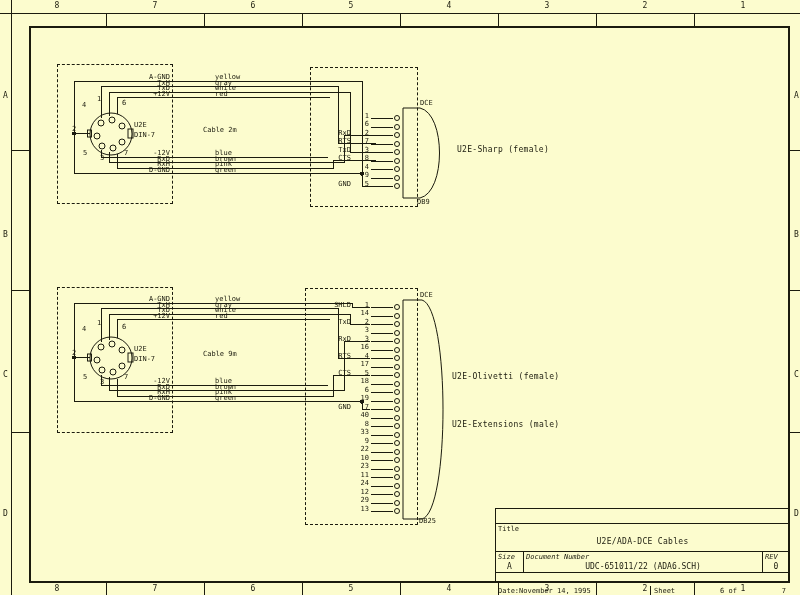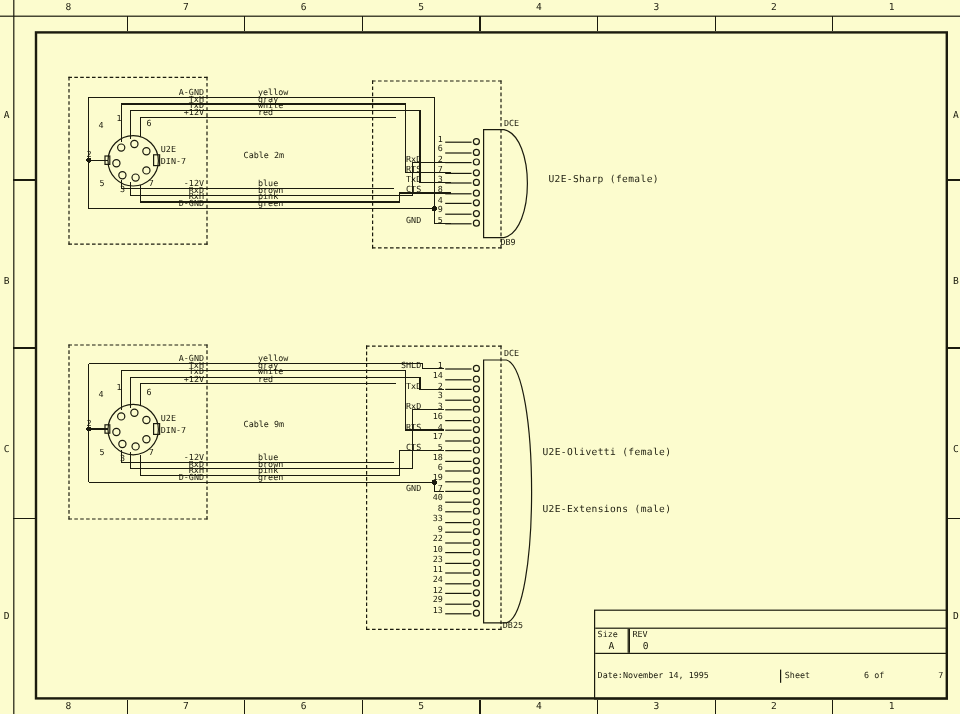--- a/index.html
+++ b/index.html
@@ -56,21 +56,21 @@
   .title-block{position:absolute;left:495px;top:508px;width:295px;height:75px;
     border:1px solid #1b1b0e;box-sizing:border-box;background:transparent;}
   .tb-row{box-sizing:border-box;border-bottom:1px solid #1b1b0e;position:relative;}
   .tb-row0{height:15px;border-bottom:1px solid #1b1b0e;}
   .tb-row1{height:28px;}
   .tb-row1 .tb-tag{position:absolute;left:2px;top:2px;}
   .tb-title{position:absolute;left:0;right:0;top:14px;text-align:center;font-size:8px;letter-spacing:.3px;}
   .tb-row2{height:21px;display:flex;}
   .tb-size{width:28px;border-right:1px solid #1b1b0e;box-sizing:border-box;text-align:center;}
   .tb-doc{flex:1;box-sizing:border-box;text-align:center;}
-  .tb-doc .tb-tag,.tb-size .tb-tag,.tb-rev .tb-tag{display:block;text-align:left;padding:2px 0 0 2px;}
+  .tb-doc .tb-tag,.tb-size .tb-tag,.tb-rev .tb-tag{display:block;text-align:left;padding:2px 0 0 2px;font-style:italic;}
   .tb-val{display:block;margin-top:2px;font-size:8px;}
   .tb-rev{width:27px;border-left:1px solid #1b1b0e;box-sizing:border-box;text-align:center;}
   .tb-row3{height:11px;border-bottom:none;display:flex;align-items:center;margin-top:13px;}
   .tb-date{flex:1;display:flex;border-right:1px solid #1b1b0e;box-sizing:border-box;height:100%;align-items:center;padding-left:2px;}
   .tb-date .dval{flex:1;text-align:left;}
   .tb-sheet{width:138px;display:flex;height:100%;align-items:center;padding:0 3px;box-sizing:border-box;}
   .tb-sheet .sp{flex:1;}
 </style>
 </head>
 <body>
@@ -516,24 +516,32 @@
       </div>
 
     <div class="lbl" style="left:420px;top:292px">DCE</div>
     <div class="lbl" style="left:419px;top:518px">DB25</div>
     <div class="lbl annotation" style="left:452px;top:373px">U2E-Olivetti (female)</div>
     <div class="lbl annotation" style="left:452px;top:421px">U2E-Extensions (male)</div>
   </div>
 
   <div class="title-block">
     <div class="tb-row tb-row0"></div>
+    <div class="tb-row tb-row1">
+      <span class="tb-tag">Title</span>
+      <div class="tb-title">U2E/ADA-DCE Cables</div>
+    </div>
     <div class="tb-row tb-row2">
       <div class="tb-size">
         <span class="tb-tag">Size</span>
         <span class="tb-val">A</span>
+      </div>
+      <div class="tb-doc">
+        <span class="tb-tag">Document Number</span>
+        <span class="tb-val">UDC-651011/22 (ADA6.SCH)</span>
       </div>
       <div class="tb-rev">
         <span class="tb-tag">REV</span>
         <span class="tb-val">0</span>
       </div>
     </div>
     <div class="tb-row tb-row3">
       <div class="tb-date">
         <span>Date:</span>
         <span class="dval">November 14, 1995</span>

